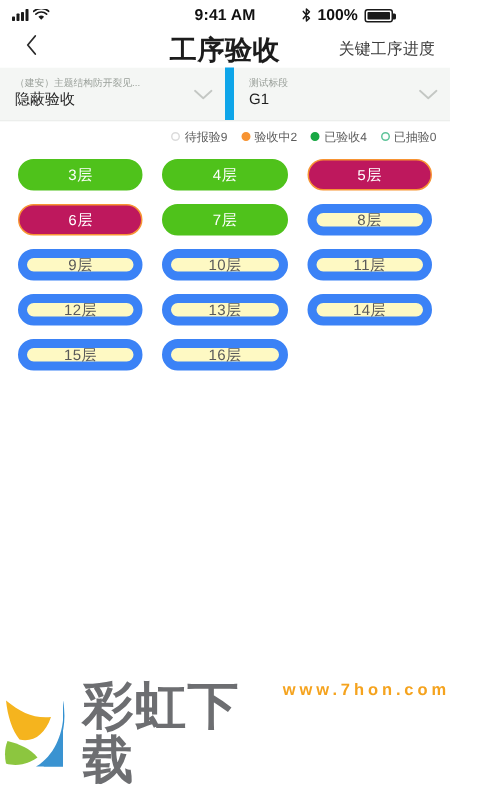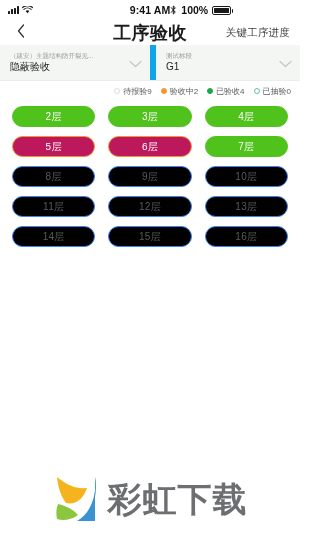--- a/index.html
+++ b/index.html
@@ -25,21 +25,21 @@
   .sb-left { display:flex; align-items:flex-end; gap:3px; flex:1; }
   .bars { display:flex; align-items:flex-end; gap:1px; height:8px; }
   .bars i { display:block; width:2px; background:#1a1a1a; border-radius:.5px; }
   .bars i:nth-child(1){ height:3px; }
   .bars i:nth-child(2){ height:5px; }
   .bars i:nth-child(3){ height:6.5px; }
   .bars i:nth-child(4){ height:8px; }
   .wifi { width:11px; height:8px; position:relative; }
   .wifi svg { display:block; }
   .sb-center { flex:0 0 auto; font-size:10.5px; letter-spacing:.1px; }
-  .sb-right { flex:1; display:flex; align-items:center; justify-content:flex-start; gap:4px; }
+  .sb-right { flex:1; display:flex; align-items:center; justify-content:center; gap:4px; }
   .bt svg { display:block; }
   .batt-pct { font-size:10.5px; }
   .batt {
     width:19px; height:9px; border:1px solid #1a1a1a; border-radius:2px;
     position:relative; padding:1px;
   }
   .batt::after {
     content:""; position:absolute; right:-3px; top:2.5px;
     width:1.5px; height:3.5px; background:#1a1a1a; border-radius:0 1px 1px 0;
   }
@@ -124,21 +124,21 @@
     height:21px;
     border-radius:11px;
     display:flex; align-items:center; justify-content:center;
     font-size:10px;
     letter-spacing:.3px;
     cursor:pointer;
     user-select:none;
   }
   .floor.st-verified { background:#4fc21b; color:#ffffff; border:1px solid #4fc21b; }
   .floor.st-inprogress { background:#be185d; color:#ffffff; border:1px solid #f79433;font-family:Liberation Mono, monospace; }
-  .floor.st-pending { background:#000000; color:#5a5a5a; border:1px solid #3b82f6; }
+  .floor.st-pending { background:#fef9c3; color:#5a5a5a; border:6px solid #3b82f6; }
 
   
   .watermark {
     position:absolute;
     left:0; right:0; bottom:8px;
     display:flex; align-items:center; justify-content:center;
     gap:9px;
     pointer-events:none;
   }
   .wm-mark { width:46px; height:52px; flex:0 0 auto; }
@@ -240,21 +240,20 @@
       <span>已验收4</span>
     </div>
     <div class="lg">
       <span class="lg-dot" style="background: rgb(255, 255, 255); border: 1px solid rgb(95, 196, 154);"></span>
       <span>已抽验0</span>
     </div>
   </div>
 
 <div class="grid-wrap">
   <div class="grid" id="floor-grid">
-      <div class="floor st-verified">2层</div>
       <div class="floor st-verified">3层</div>
       <div class="floor st-verified">4层</div>
       <div class="floor st-inprogress">5层</div>
       <div class="floor st-inprogress">6层</div>
       <div class="floor st-verified">7层</div>
       <div class="floor st-pending">8层</div>
       <div class="floor st-pending">9层</div>
       <div class="floor st-pending">10层</div>
       <div class="floor st-pending">11层</div>
       <div class="floor st-pending">12层</div>
@@ -269,14 +268,15 @@
   <span class="wm-mark">
     <svg viewBox="0 0 46 52" width="46" height="52">
       <path d="M4 4 C14 12 22 16 34 15 C30 27 22 32 13 30 C8 24 5 14 4 4 Z" fill="#f5b41e"></path>
       <path d="M5 31 C13 33 20 36 25 42 C18 47 10 48 4 46 C3 41 3 36 5 31 Z" fill="#8cc63f"></path>
       <path d="M42 4 C45 20 41 37 29 48 L42 48 Z" fill="#2f8fd0"></path>
       <path d="M42 4 C44 22 38 40 24 48 L42 48 L42 4 Z" fill="#3a93d1"></path>
     </svg>
   </span>
   <span class="wm-text">
     <span class="wm-title">彩虹下载</span>
+    <span class="wm-url">www.7hon.com</span>
   </span>
 </div>
 
 </body></html>

